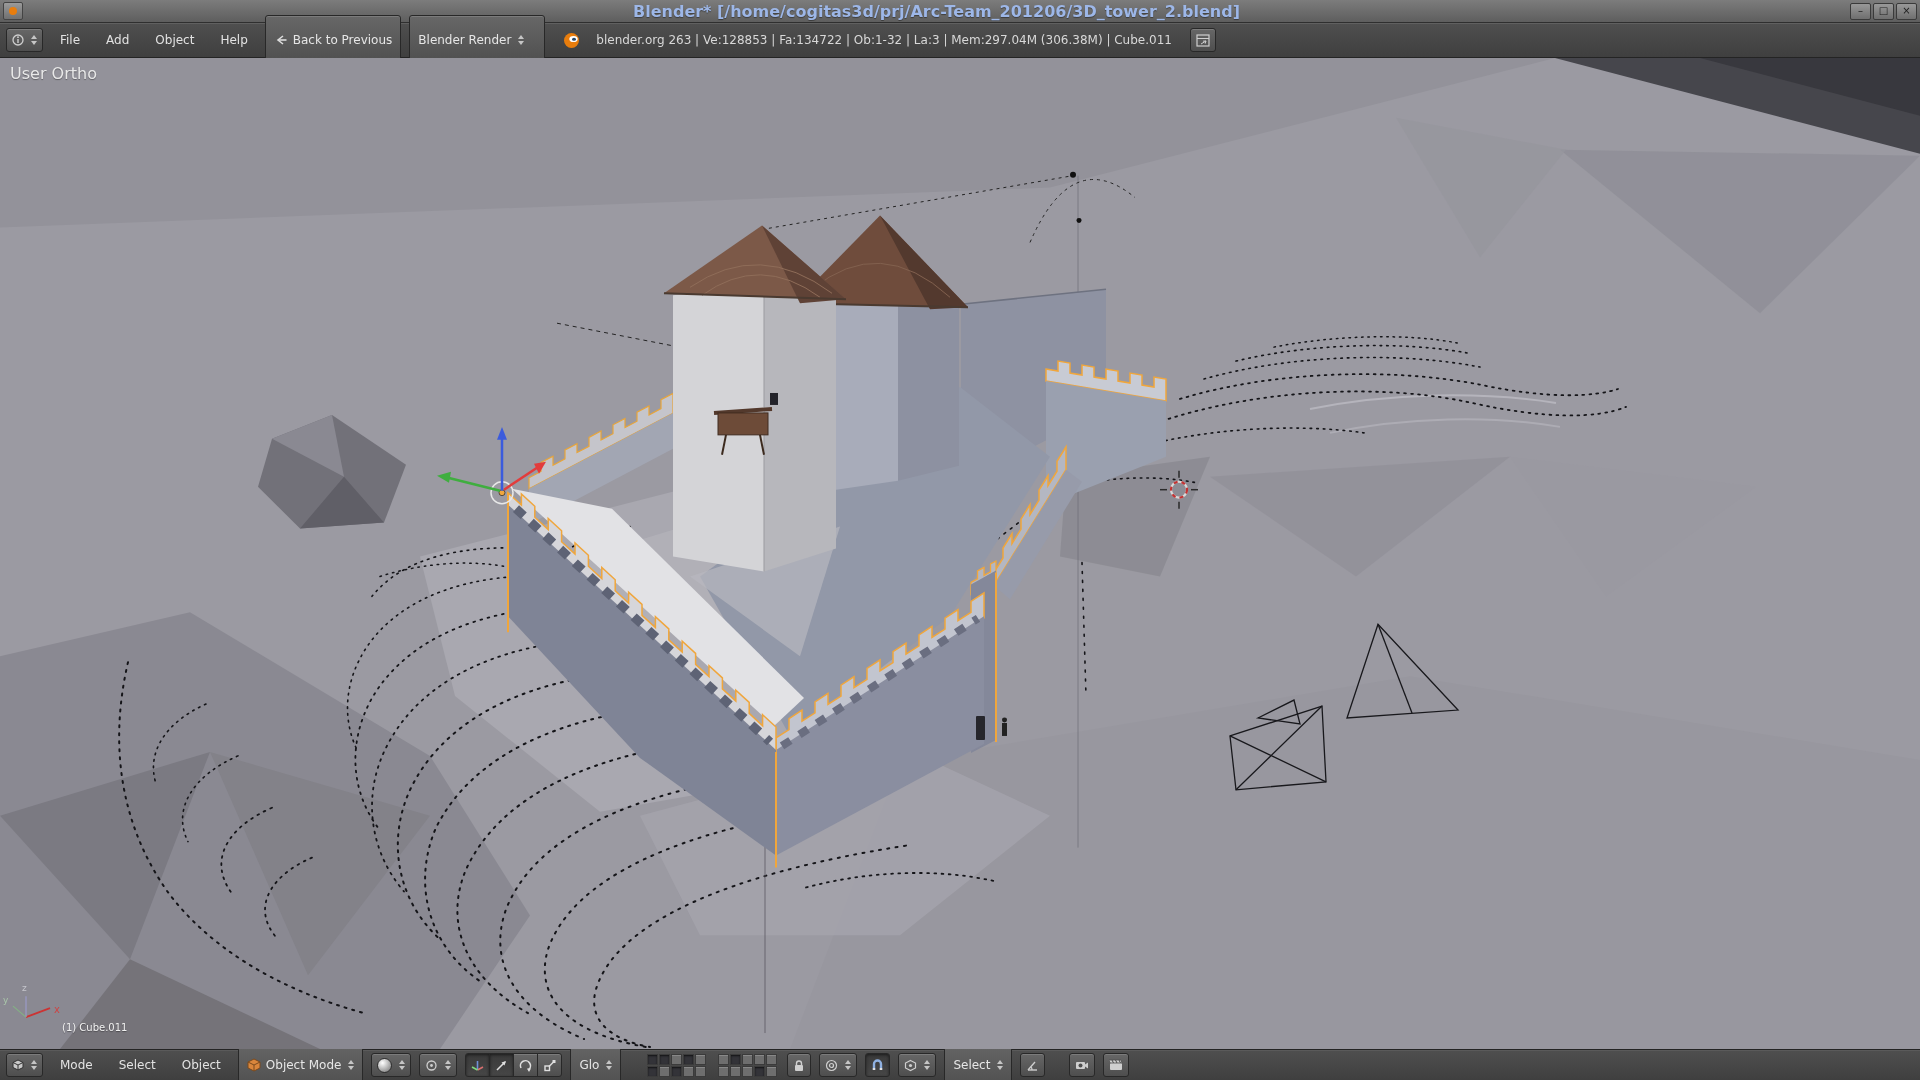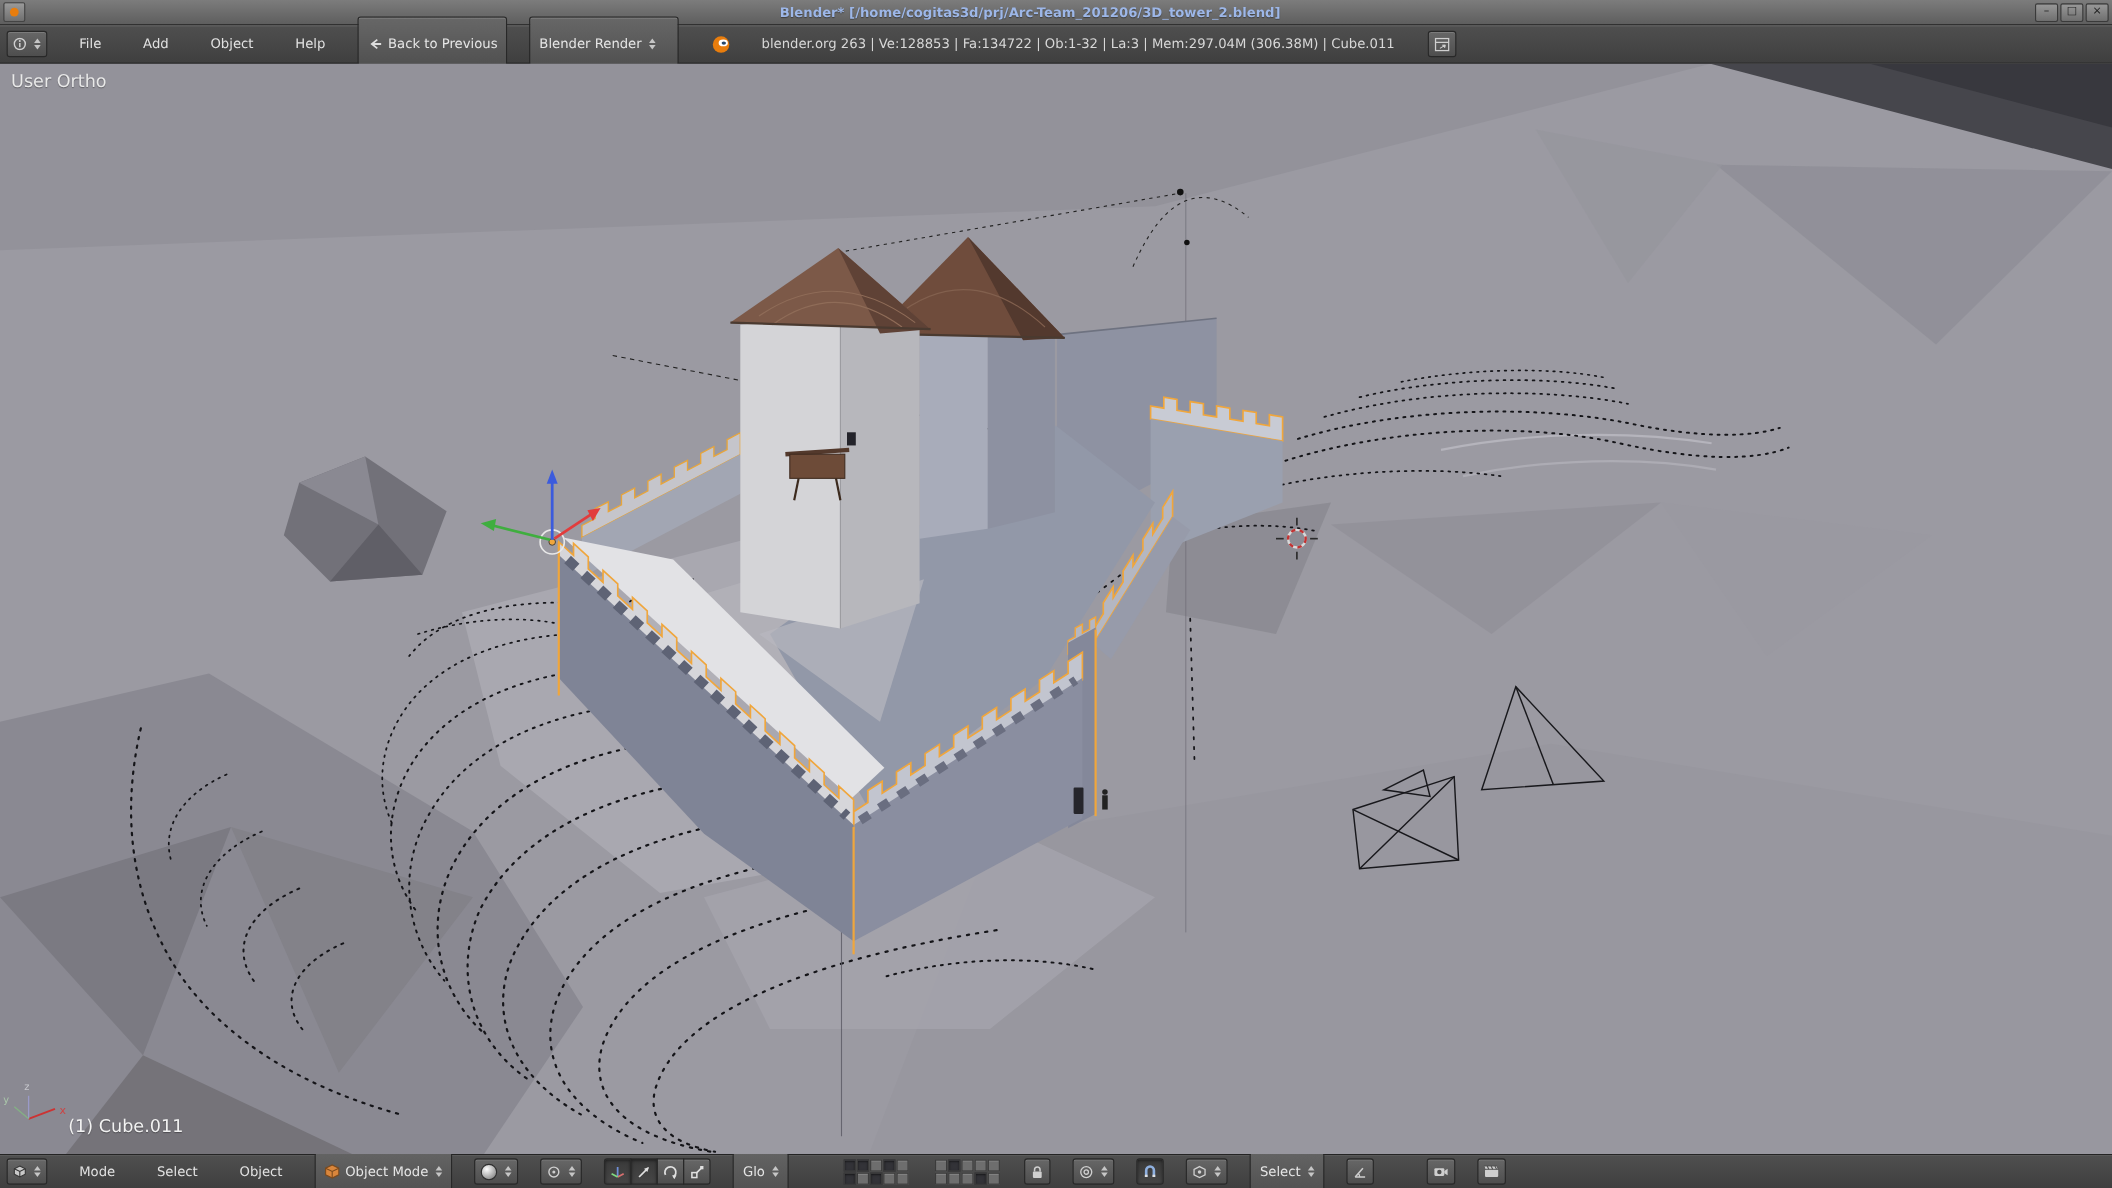--- a/index.html
+++ b/index.html
@@ -2,25 +2,25 @@
 <html><head>
 <meta charset="utf-8">
 <style>
   html,body{margin:0;padding:0}
   body{width:1920px;height:1080px;overflow:hidden;font-family:"DejaVu Sans","Liberation Sans",sans-serif;background:#3a3a3a}
   #app{width:1920px;height:1080px;display:flex;flex-direction:column}
   
   .titlebar{height:22px;flex:0 0 22px;background:linear-gradient(#7c7c7c,#5e5e5e);border-bottom:1px solid #2f2f2f;display:flex;align-items:center;padding:0 3px}
   .app-icon{width:18px;height:16px;background:linear-gradient(#9a9a9a,#707070);border:1px solid #444;border-radius:2px;display:flex;align-items:center;justify-content:center}
   .app-icon i{width:8px;height:8px;border-radius:50%;background:#e87d0d;display:block}
-  .wtitle{flex:1;text-align:center;font-size:12px;font-weight:bold;color:#9db7e8;text-shadow:0 1px 1px rgba(0,0,0,.4);white-space:nowrap;overflow:hidden}
+  .wtitle{flex:1;text-align:center;font-size:16px;font-weight:bold;color:#9db7e8;text-shadow:0 1px 1px rgba(0,0,0,.4);white-space:nowrap;overflow:hidden}
   .wbtns{display:flex;gap:2px}
   .wbtn{width:19px;height:15px;font-size:10px;line-height:13px;text-align:center;color:#1d1d1d;background:linear-gradient(#989898,#6f6f6f);border:1px solid #3a3a3a;border-radius:2px;cursor:default}
   
-  .hdr{background:linear-gradient(#4f4f4f,#3f3f3f);display:flex;align-items:center;padding:0 6px;gap:20px;color:#dcdcdc;font-size:12px}
+  .hdr{background:linear-gradient(#4f4f4f,#3f3f3f);display:flex;align-items:center;padding:0 6px;gap:8px;color:#dcdcdc;font-size:12px}
   .hdr-top{height:34px;flex:0 0 34px;border-bottom:1px solid #242424;box-shadow:inset 0 1px 0 #606060}
   .hdr-bot{height:30px;flex:0 0 30px;border-top:1px solid #242424;box-shadow:inset 0 1px 0 #5a5a5a}
   .menu{padding:0 9px;color:#e2e2e2;cursor:default;white-space:nowrap}
   .btn{height:24px;display:inline-flex;align-items:center;gap:5px;padding:12px 8px;background:linear-gradient(#676767,#4e4e4e);border:1px solid #282828;border-radius:3px;color:#e6e6e6;box-shadow:inset 0 1px 0 rgba(255,255,255,.14);white-space:nowrap;cursor:default;font-size:12px}
   .btn.sm{height:22px;padding:0 5px}
   .btn.pressed{background:linear-gradient(#3a3a3a,#464646);box-shadow:inset 0 1px 3px rgba(0,0,0,.55)}
   .grp{display:inline-flex}
   .grp .btn{border-radius:0;margin-left:-1px}
   .grp .btn:first-child{border-radius:3px 0 0 3px;margin-left:0}
   .grp .btn:last-child{border-radius:0 3px 3px 0}
@@ -32,21 +32,21 @@
   .sphere{width:13px;height:13px;border-radius:50%;background:radial-gradient(circle at 35% 30%,#fff,#9a9a9a 70%,#707070);border:1px solid #2e2e2e;display:inline-block}
   .layers{display:grid;grid-template-columns:repeat(5,11px);grid-auto-rows:11px;gap:1px;margin:0 2px}
   .layer-cell{background:#6e6e6e;border:1px solid #3b3b3b;box-shadow:inset 0 1px 0 rgba(255,255,255,.18);cursor:default}
   .layer-cell.on{background:#333338;box-shadow:inset 0 1px 2px rgba(0,0,0,.65)}
   .sep{width:8px}
   .mlsm{margin-left:10px}
   
   .vp{position:relative;flex:1 1 auto;overflow:hidden;background:#9b9aa2}
   .vp svg.scene{display:block;width:100%;height:100%}
   .vp-label{position:absolute;left:10px;top:6px;font-size:16px;color:#e9e9e9;text-shadow:0 1px 1px rgba(0,0,0,.35)}
-  .obj-label{position:absolute;left:62px;bottom:16px;font-size:16px;color:#f2f2f2;text-shadow:0 1px 1px rgba(0,0,0,.35)}
+  .obj-label{position:absolute;left:62px;bottom:16px;font-size:10px;color:#f2f2f2;text-shadow:0 1px 1px rgba(0,0,0,.35)}
   .icn{display:block}
 </style>
 </head>
 <body>
 
 <div id="app">
 
   <div class="titlebar">
     <span class="app-icon">
         <i></i>

